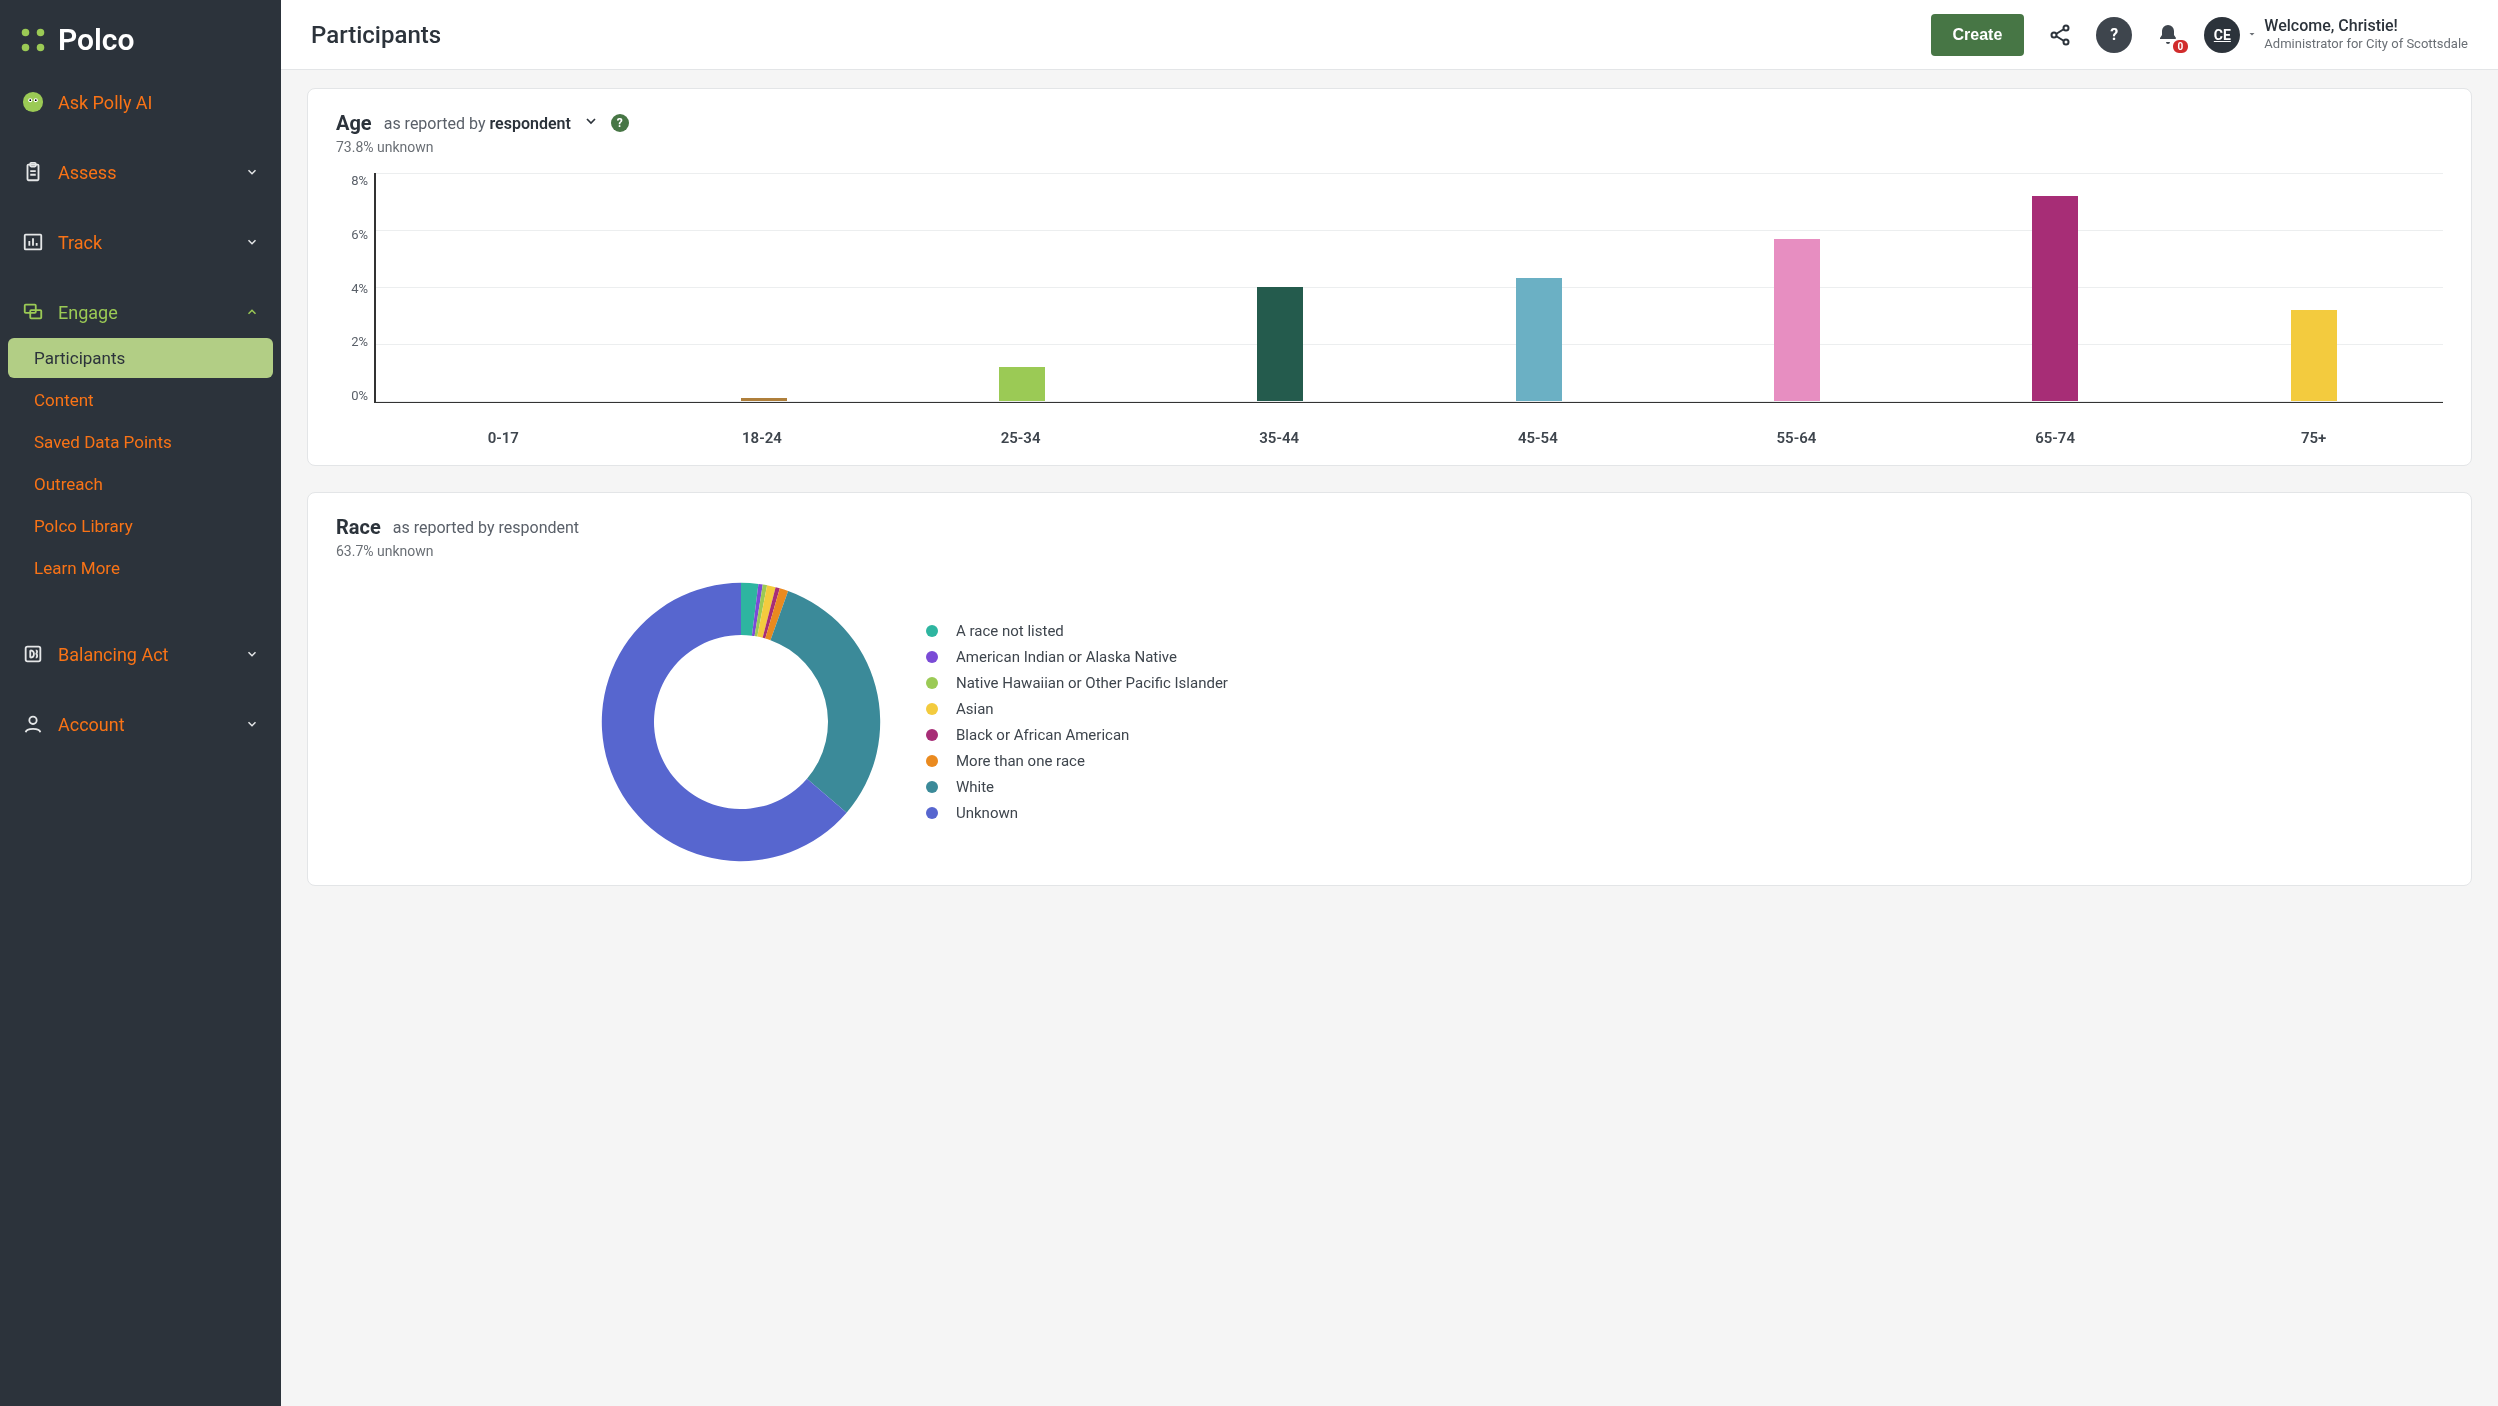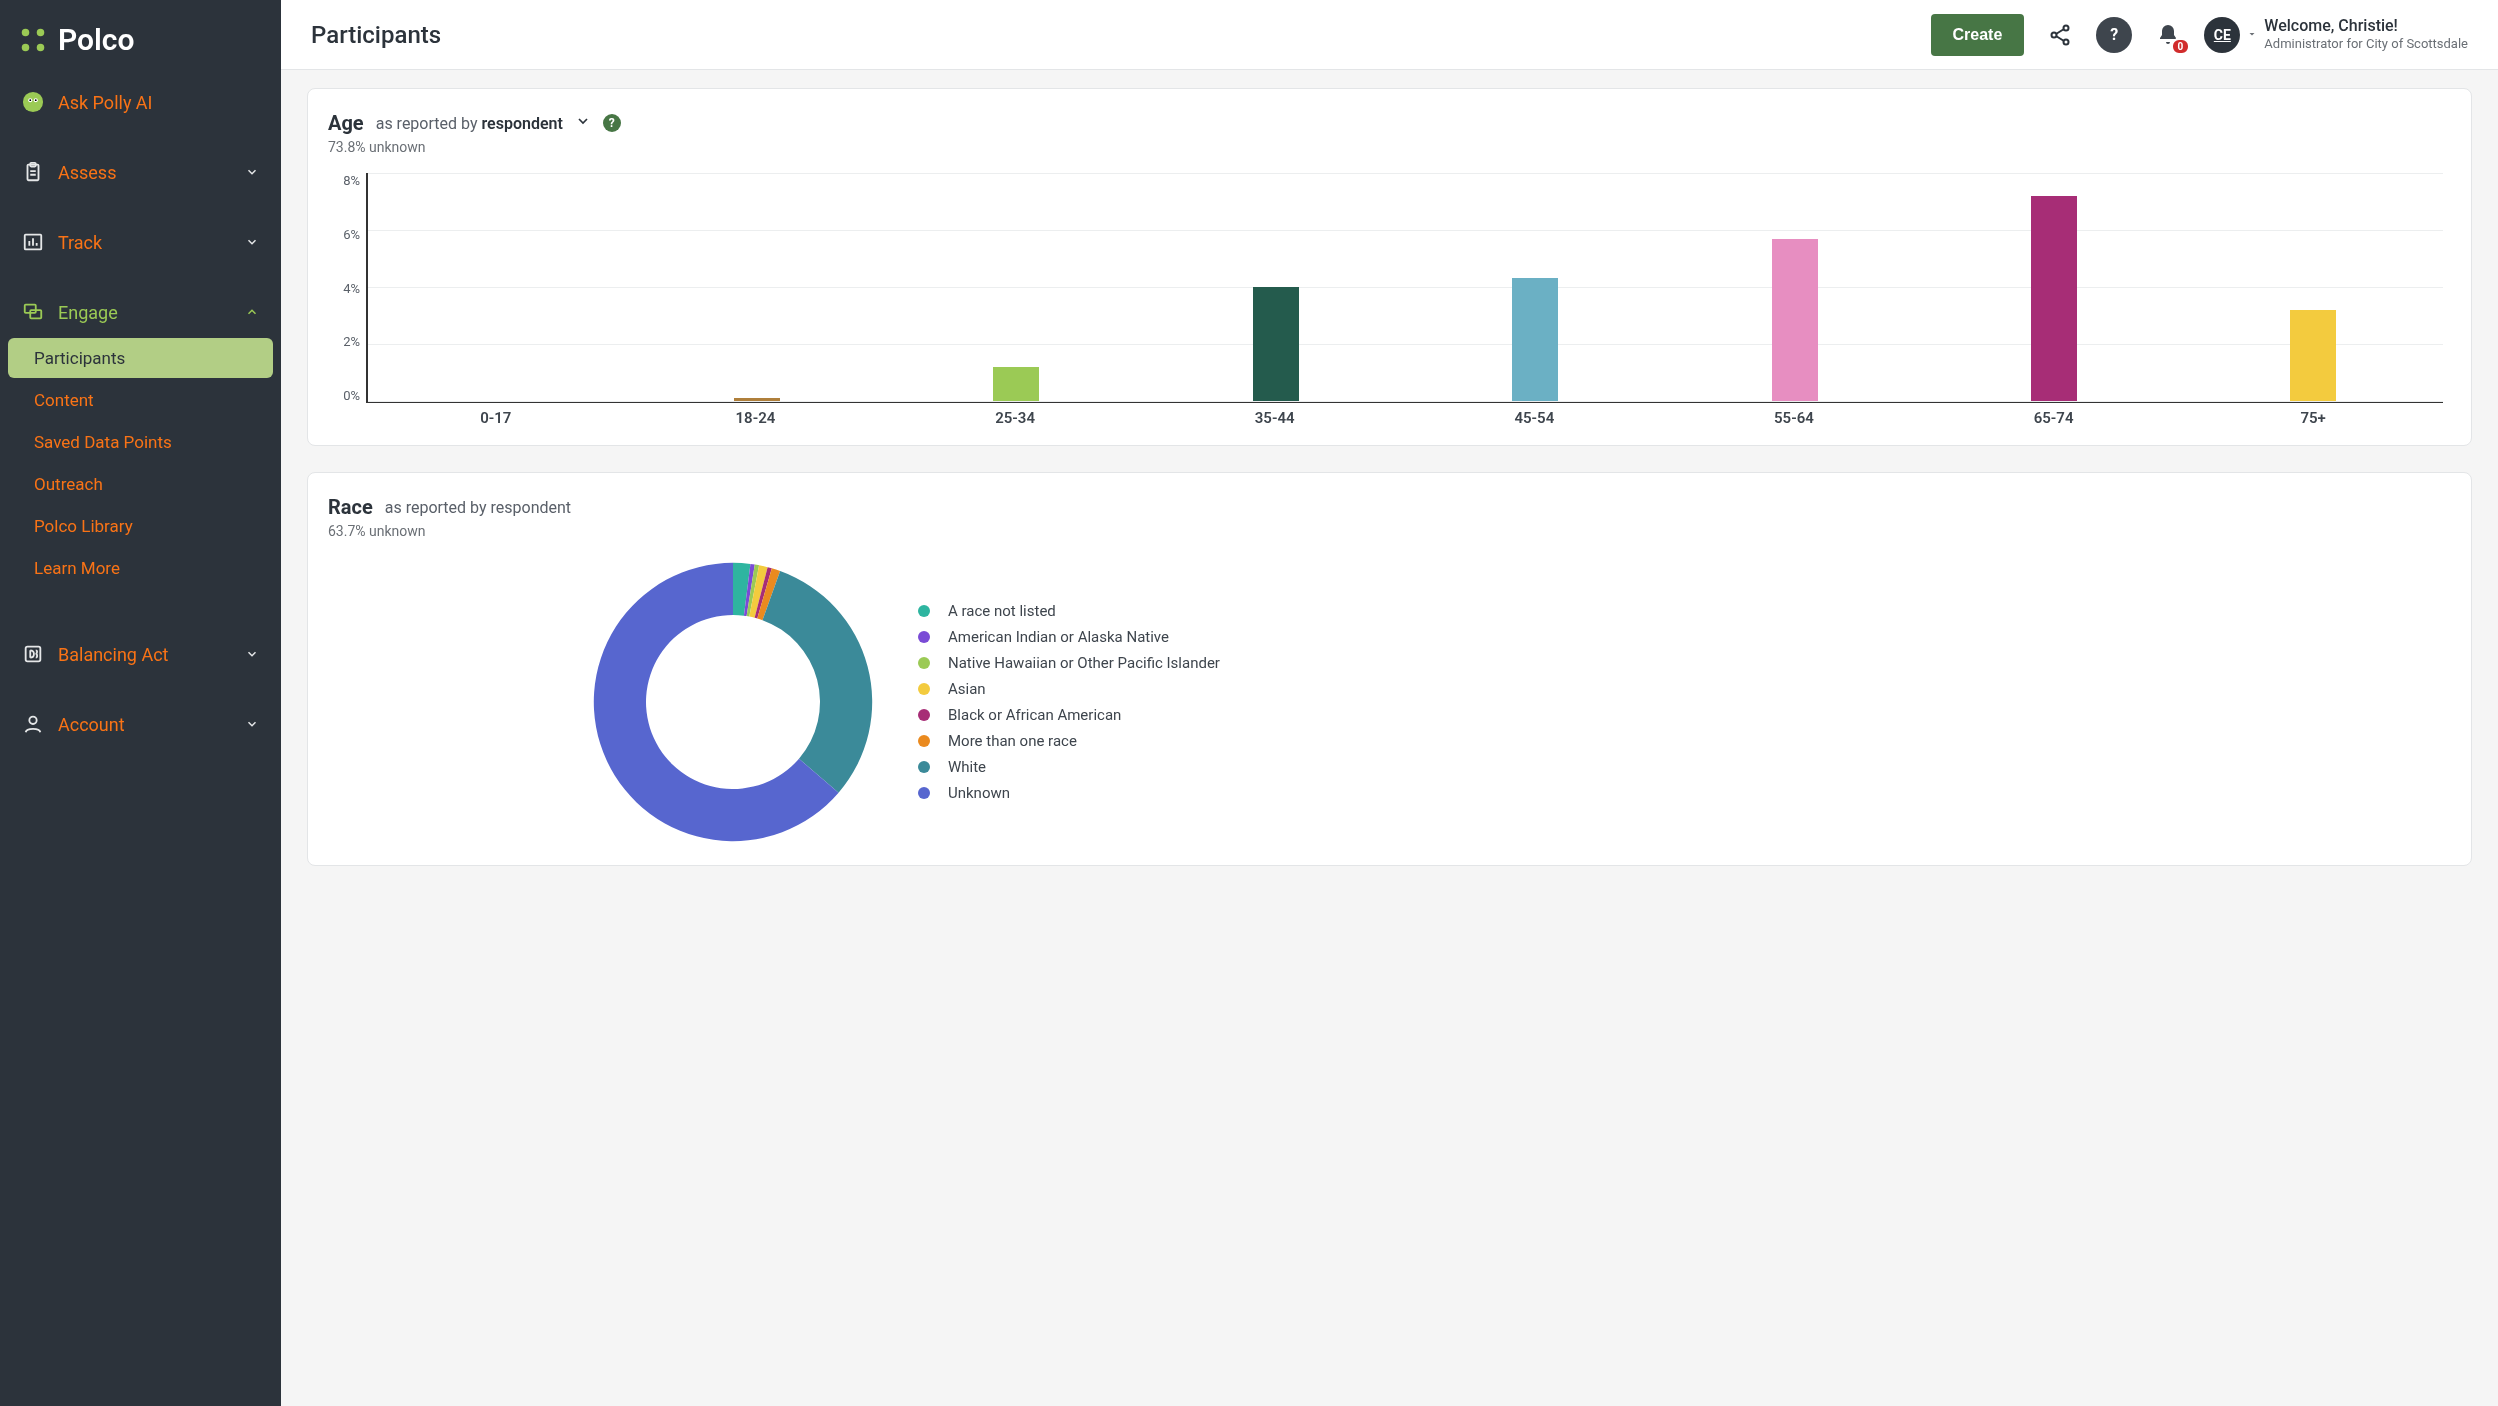--- a/index.html
+++ b/index.html
@@ -31,40 +31,40 @@
   .hdr-icon svg { width: 24px; height: 24px; }
   .badge { position: absolute; bottom: -2px; right: -4px; background: #d12c2c; color: #fff; font-size: 10px; font-weight: 700; padding: 1px 5px; border-radius: 8px; border: 2px solid #fff; }
   .avatar-ce { width: 36px; height: 36px; border-radius: 50%; background: #2c333b; color: #fff; display:flex; align-items:center; justify-content:center; font-weight:700; font-size:14px;text-decoration:underline;}
   .user-block { display:flex; align-items:center; gap:6px; cursor:pointer; }
   .user-text { line-height:1.25; }
   .welcome { font-size: 16px; font-weight:500; color:#2c333b; }
   .subtext { font-size: 13px; color:#6a6f75; }
 
   
   .content { padding: 18px 26px; display:flex; flex-direction:column; gap:26px; overflow:auto; }
-  .card { background:#fff; border:1px solid #e3e5e7; border-radius:8px; padding: 22px 28px 18px 20px; }
+  .card { background:#fff; border:1px solid #e3e5e7; border-radius:8px; padding: 22px 28px 18px 28px; }
   .card-header { display:flex; align-items:center; gap:12px; }
   .card-title { font-size:20px; font-weight:700; color:#2c333b; }
   .reported-by { font-size:16px; color:#5a6069; }
   .reported-by strong { color:#2c333b; font-weight:600; }
   .help-circle { width:18px; height:18px; border-radius:50%; background:#477645; color:#fff; font-size:12px; font-weight:700; display:inline-flex; align-items:center; justify-content:center; }
   .unknown-sub { font-size:14px; color:#6a6f75; margin-top:4px; }
 
   
   .bar-chart { position:relative; margin-top:18px; }
   .bar-plot { display:flex; align-items:stretch; }
   .y-axis { width:38px; display:flex; flex-direction:column; justify-content:space-between; font-size:13px; color:#5a6069; text-align:right; padding-right:6px; height:230px; }
   .plot-area { flex:1; position:relative; height:230px; border-left:2px solid #333; border-bottom:2px solid #333; }
   .gridlines { position:absolute; inset:0; }
   .gridlines div { position:absolute; left:0; right:0; border-top:1px solid #eceeef; }
   .bars { position:absolute; inset:0; display:flex; }
   .bar-slot { flex:1; position:relative; }
   .bar { position:absolute; bottom:0; left:50%; transform:translateX(-50%); width:46px; }
   .x-labels { display:flex; margin-left:38px; margin-top:6px; }
-  .x-labels div { flex:1; text-align:center; font-size:15px; font-weight:600; color:#3e454d; }
+  .x-labels div { flex:1; text-align:center; font-size:15px; font-weight:600; color:#3e454d;margin-top:20px; }
 
   
   .donut-wrap { display:flex; align-items:center; gap:40px; margin-top:18px; padding-left: 260px; }
   .donut { width:290px; height:290px; }
   .legend { display:flex; flex-direction:column; gap:8px; font-size:15px; color:#3e454d; }
   .legend-row { display:flex; align-items:center; gap:18px; }
   .swatch { width:12px; height:12px; border-radius:50%; }
 </style>
 </head>
 <body>

